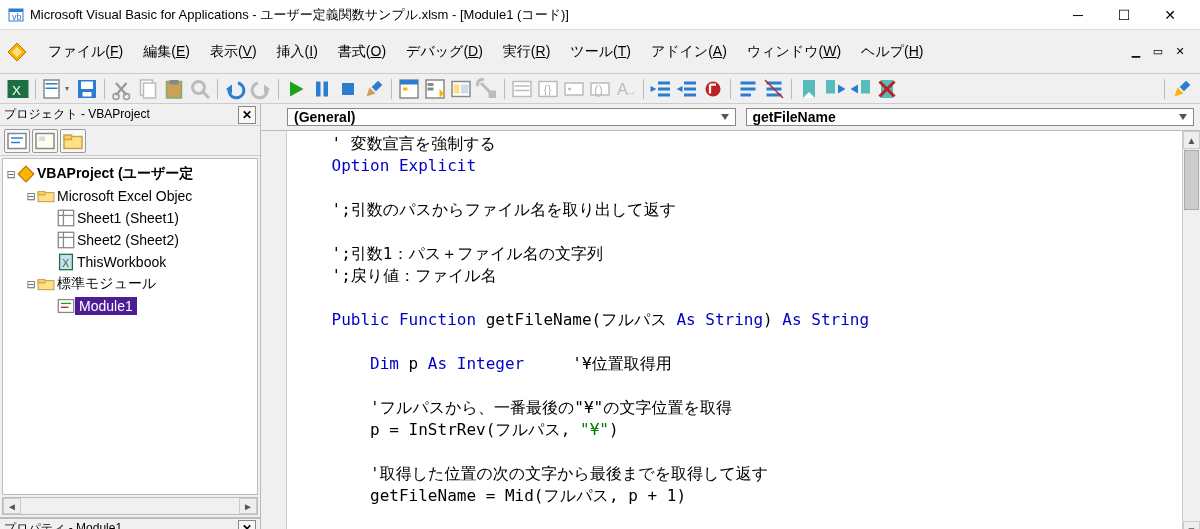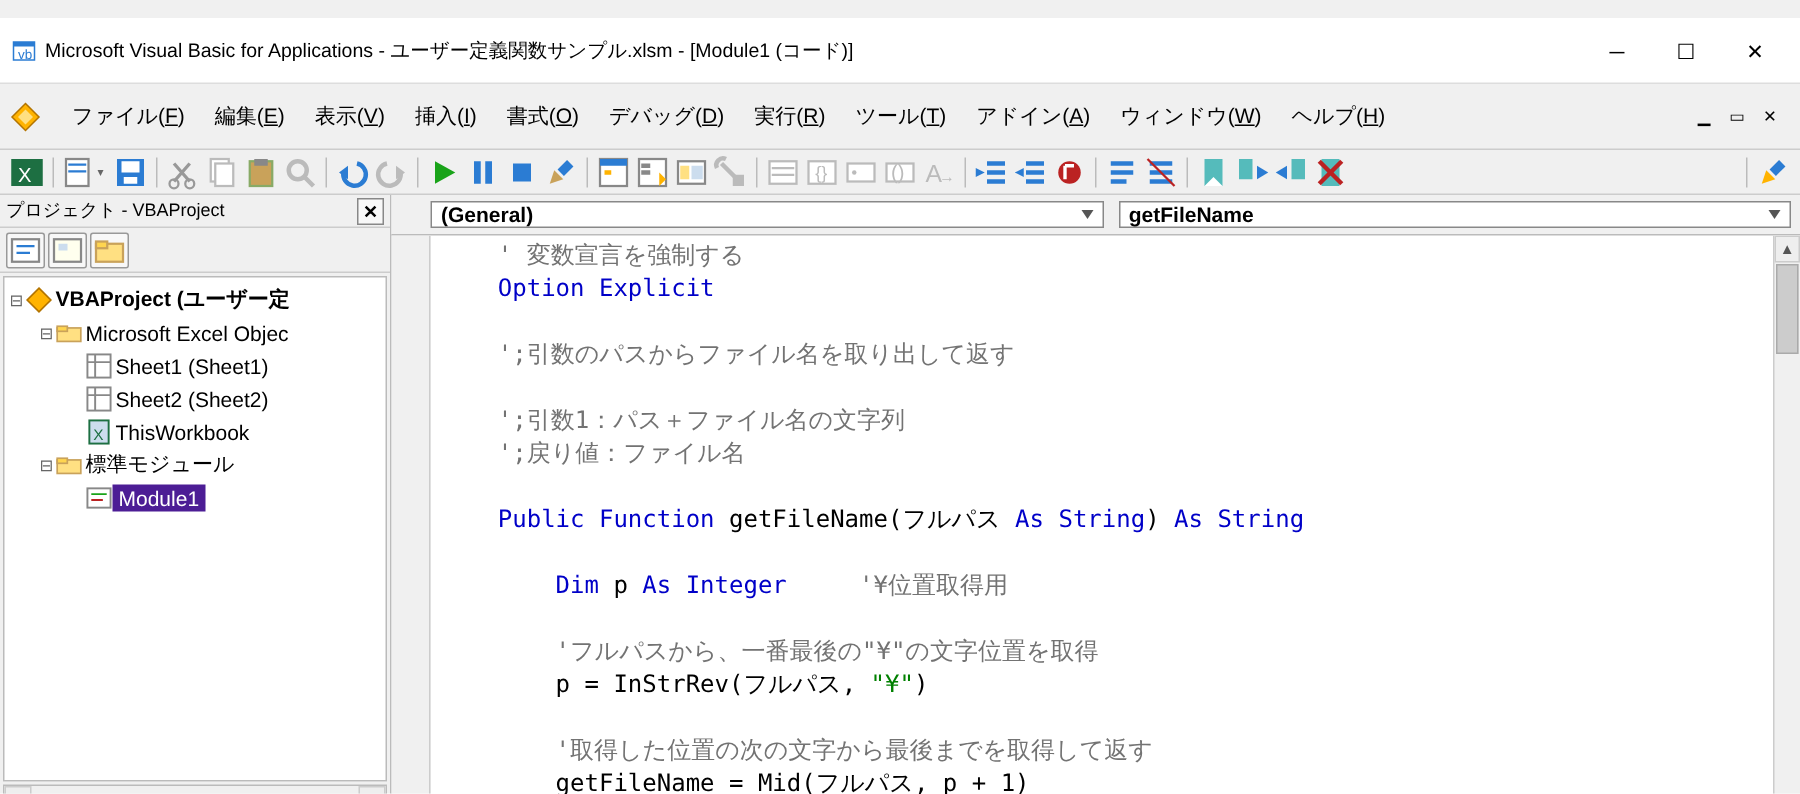--- a/index.html
+++ b/index.html
@@ -1,19 +1,19 @@
 <!DOCTYPE html>
 <html><head>
 <meta charset="utf-8">
 <style>
 * { margin: 0; padding: 0; box-sizing: border-box; }
 body { width: 1200px; height: 529px; background: #f0f0f0; font-family: "MS Gothic", "Meiryo", sans-serif; font-size: 13px; overflow: hidden; position: relative; }
 
 
-.titlebar { height: 44px; background: #fff; display: flex; align-items: center; padding: 0 8px; border-bottom: 1px solid #ddd; margin-top: 12px; }
+.titlebar { height: 30px; background: #fff; display: flex; align-items: center; padding: 0 8px; border-bottom: 1px solid #ddd; }
 .titlebar-icon { width: 16px; height: 16px; margin-right: 6px; }
 .titlebar-title { flex: 1; font-size: 13px; color: #000; }
 .titlebar-controls { display: flex; gap: 18px; align-items: center; padding-right: 8px; }
 .win-btn { width: 28px; height: 22px; display: flex; align-items: center; justify-content: center; font-size: 14px; color: #000; }
 
 
 .menubar { height: 44px; background: #f0f0f0; display: flex; align-items: center; padding: 0 6px; border-bottom: 1px solid #ccc; }
 .menubar-icon { width: 22px; height: 22px; margin-right: 10px; }
 .menu-item { padding: 4px 10px; font-size: 14px; color: #000; white-space: nowrap; }
 .menu-item u { text-decoration: underline; }
@@ -48,21 +48,21 @@
 .hscroll-arrow { width: 18px; display: flex; align-items: center; justify-content: center; font-size: 10px; color: #555; background: #eee; border: 1px solid #ccc; }
 .hscroll-track { flex: 1; }
 
 
 .code-dropdowns { height: 26px; display: flex; padding: 4px 6px 4px 26px; gap: 10px; background: #f0f0f0; }
 .code-drop { flex: 1; border: 1px solid #888; background: #fff; display: flex; align-items: center; padding: 0 6px; font-size: 14px; font-weight: bold; position: relative; }
 .code-drop::after { content: ""; position: absolute; right: 6px; top: 50%; width: 0; height: 0; border-left: 4px solid transparent; border-right: 4px solid transparent; border-top: 6px solid #555; transform: translateY(-50%); }
 .code-wrap { flex: 1; display: flex; border-top: 1px solid #bbb; overflow: hidden; }
 .code-gutter { width: 26px; background: #f0f0f0; border-right: 1px solid #ccc; }
 .code-area { flex: 1; padding: 2px 6px; font-family: "MS Gothic", Consolas, monospace; font-size: 16px; line-height: 22px; white-space: pre; overflow: auto; background: #fff; }
-.tok-comment { color: #737373; }
+.tok-comment { color: #000000; }
 .tok-keyword { color: #0000c8; }
 .tok-string  { color: #008000; }
 .vscroll { width: 18px; background: #f0f0f0; border-left: 1px solid #ccc; display: flex; flex-direction: column; }
 .vscroll-arrow { height: 18px; display: flex; align-items: center; justify-content: center; font-size: 10px; color: #555; background: #eee; border: 1px solid #ccc; }
 .vscroll-thumb { height: 60px; background: #ccc; border: 1px solid #aaa; margin: 1px; }
 .vscroll-track { flex: 1; }
 
 .props-panel { border-top: 2px solid #bbb; }
 </style>
 </head>

